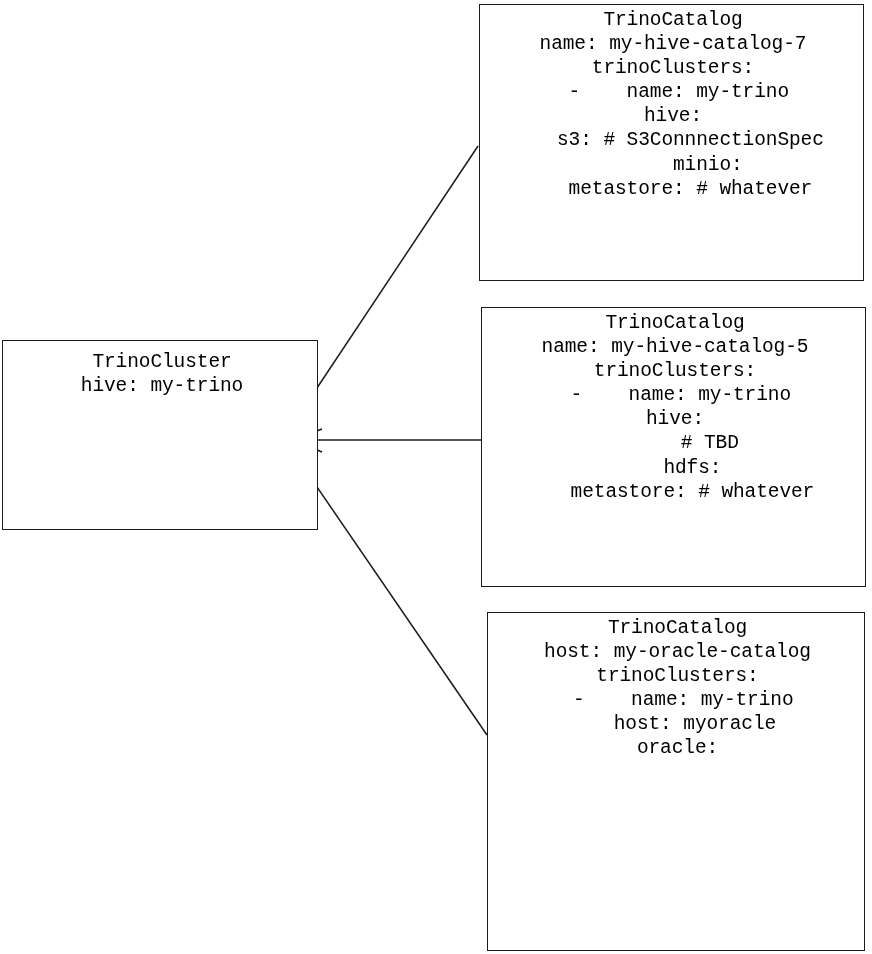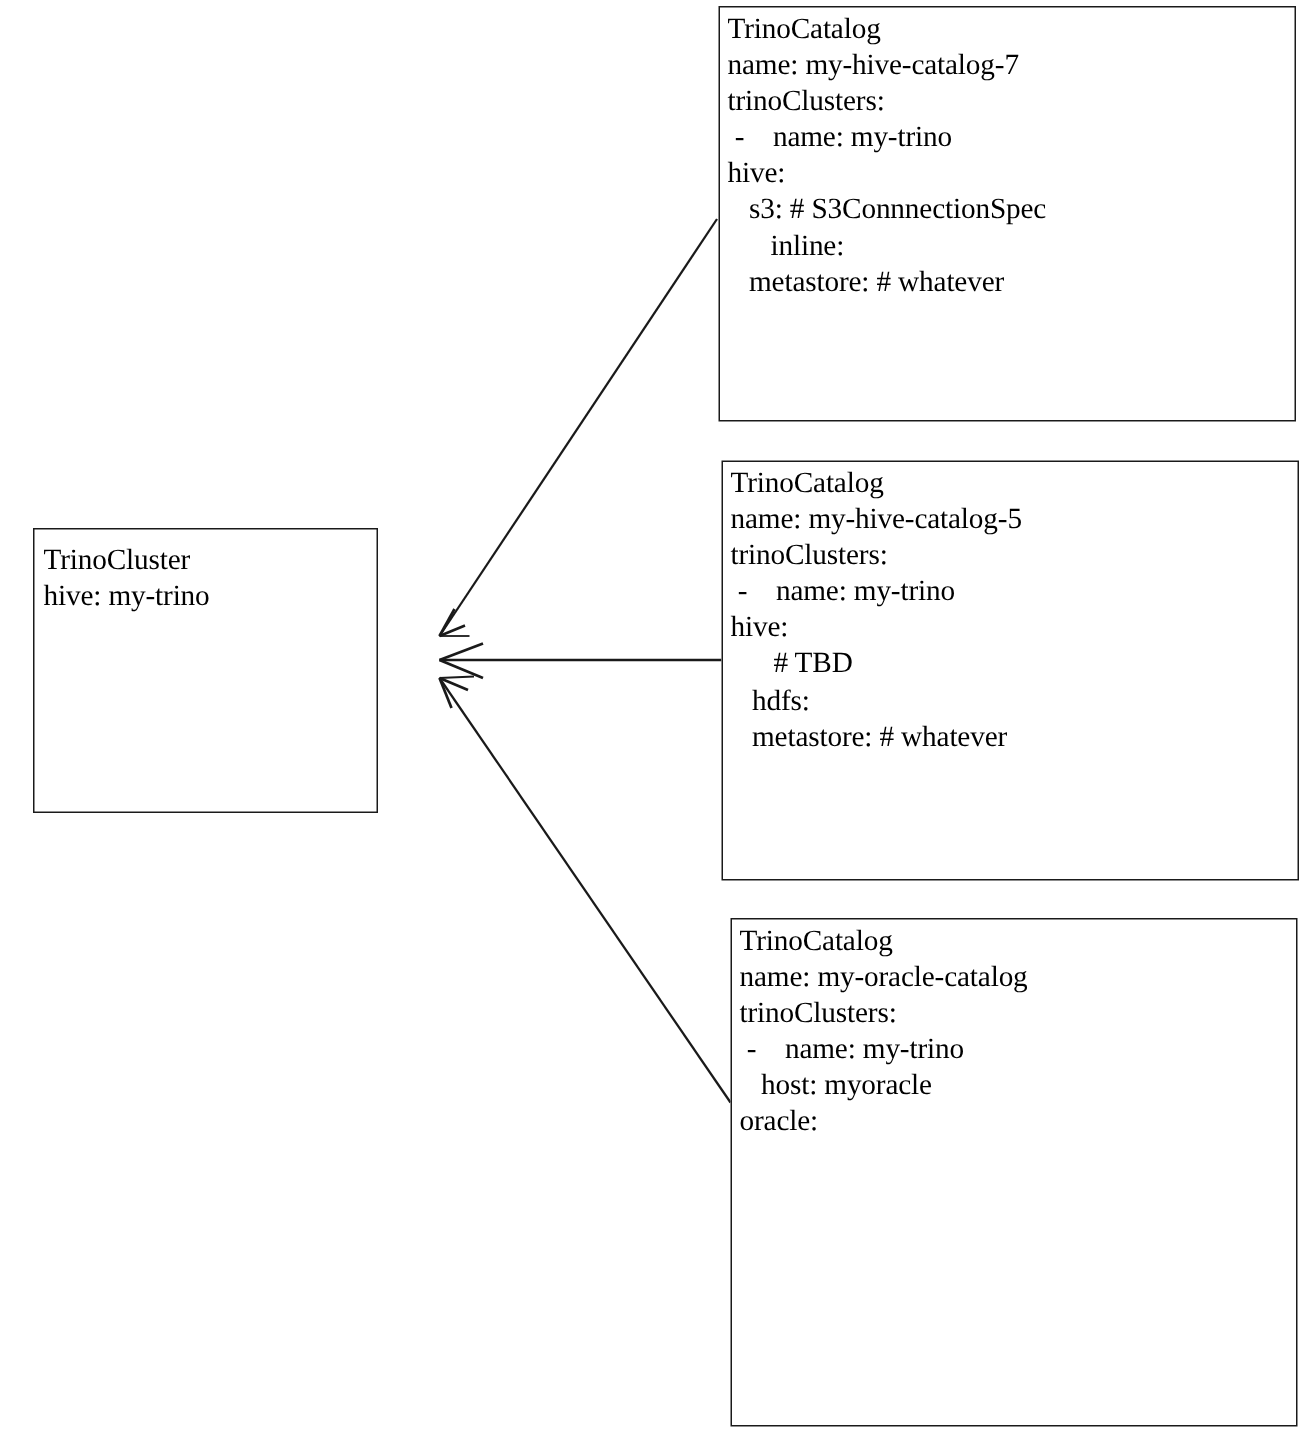--- a/index.html
+++ b/index.html
@@ -30,37 +30,37 @@
     position: absolute;
     box-sizing: border-box;
     background: #ffffff;
     border: 1.6px solid #1a1a1a;
   }
   .node-text {
     position: absolute;
     left: 5px;
     top: 3px;
     right: 2px;
-    font-family: Liberation Serif, serif;
+    font-family: Liberation Mono, monospace;
     font-size: 19.5px;
     line-height: 24.1px;
     color: #000000;
     white-space: pre;
     letter-spacing: -0.1px;
+    text-align: center;
   }
   .node-text div {
     white-space: pre;
     height: 24.1px;
   }
   #node-cluster {
     left: 2px;
-    top: 352px;
-    width: 230px;
+    top: 340px;
+    width: 316px;
     height: 190px;
-    margin-left: 20px;
   }
   #node-cluster .node-text {
     left: 6px;
     top: 9px;
   }
   #node-catalog-1 {
     left: 479px;
     top: 4px;
     width: 385px;
     height: 277px;
@@ -110,25 +110,25 @@
       <line x1="787" y1="852" x2="771" y2="838" stroke="#1a1a1a" stroke-width="1.8"></line>
       <line x1="787" y1="852" x2="779" y2="829" stroke="#1a1a1a" stroke-width="1.8"></line>
     </g>
   </svg>
 
   <div class="node" id="node-cluster">
     <div class="node-text"><div>TrinoCluster</div><div>hive: my-trino</div></div>
   </div>
 
   <div class="node" id="node-catalog-1">
-    <div class="node-text"><div>TrinoCatalog</div><div>name: my-hive-catalog-7</div><div>trinoClusters:</div><div> -    name: my-trino</div><div>hive:</div><div>   s3: # S3ConnnectionSpec</div><div>      inline:</div><div>   metastore: # whatever</div></div>
+    <div class="node-text"><div>TrinoCatalog</div><div>name: my-hive-catalog-7</div><div>trinoClusters:</div><div> -    name: my-trino</div><div>hive:</div><div>   s3: # S3ConnnectionSpec</div><div>      minio:</div><div>   metastore: # whatever</div></div>
   </div>
 
   <div class="node" id="node-catalog-2">
     <div class="node-text"><div>TrinoCatalog</div><div>name: my-hive-catalog-5</div><div>trinoClusters:</div><div> -    name: my-trino</div><div>hive:</div><div>      # TBD</div><div>   hdfs:</div><div>   metastore: # whatever</div></div>
   </div>
 
   <div class="node" id="node-catalog-3">
-    <div class="node-text"><div>TrinoCatalog</div><div>name: my-oracle-catalog</div><div>trinoClusters:</div><div> -    name: my-trino</div><div>   host: myoracle</div><div>oracle:</div></div>
+    <div class="node-text"><div>TrinoCatalog</div><div>host: my-oracle-catalog</div><div>trinoClusters:</div><div> -    name: my-trino</div><div>   host: myoracle</div><div>oracle:</div></div>
 
   </div>
 
 </div>
 
 </body></html>

